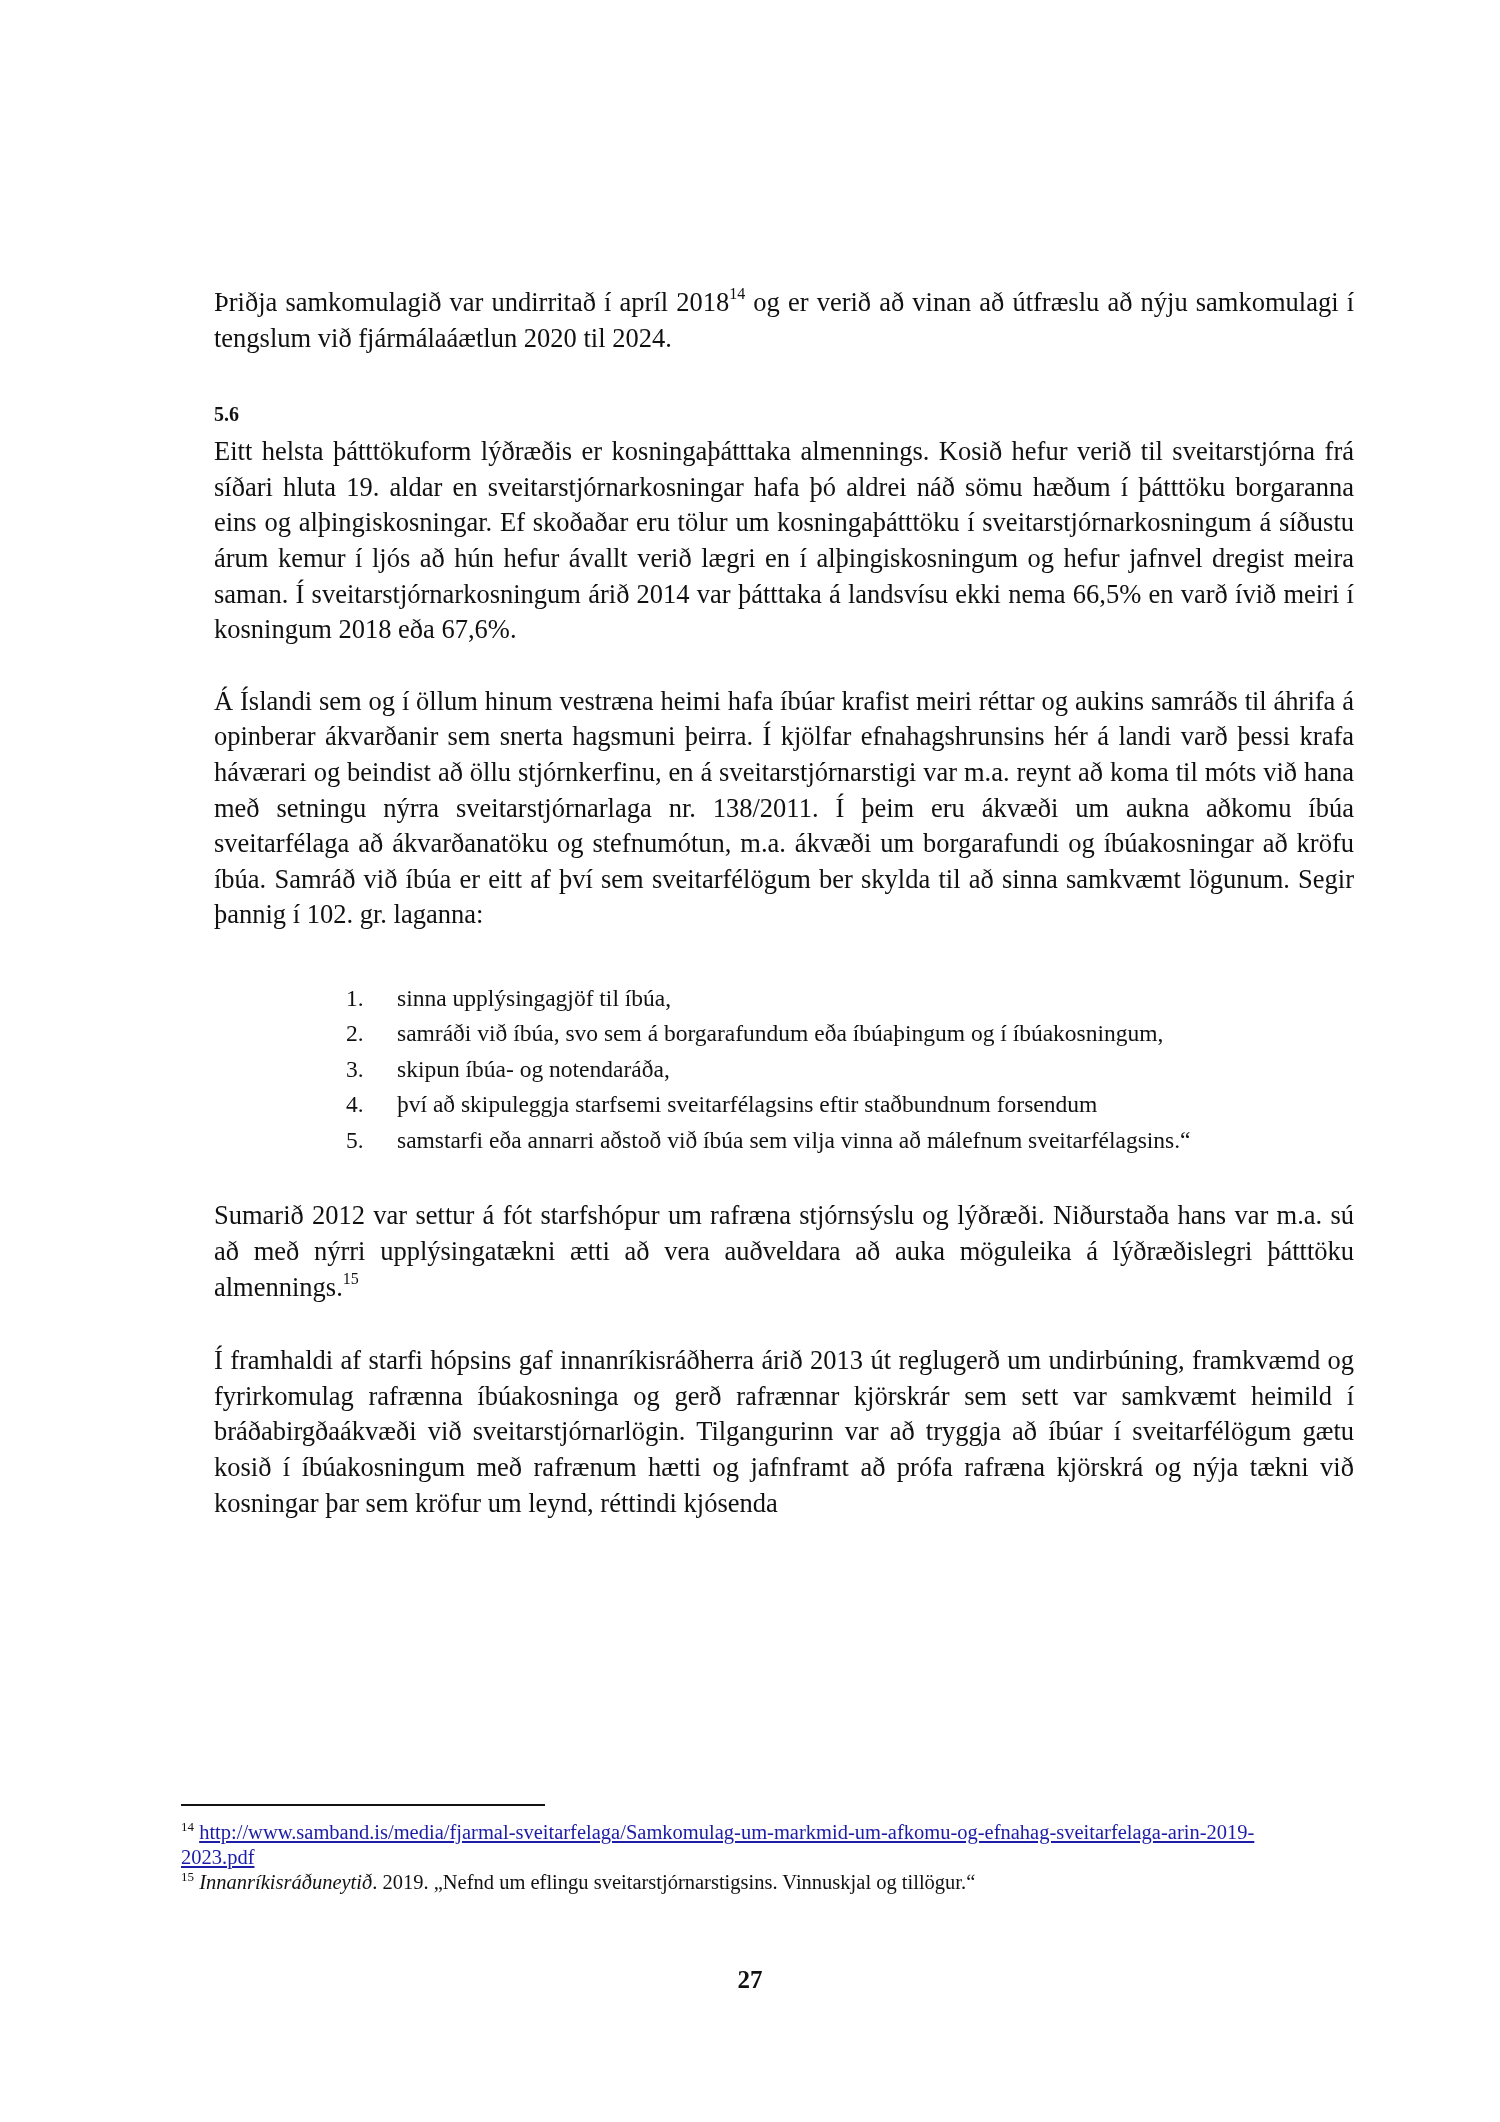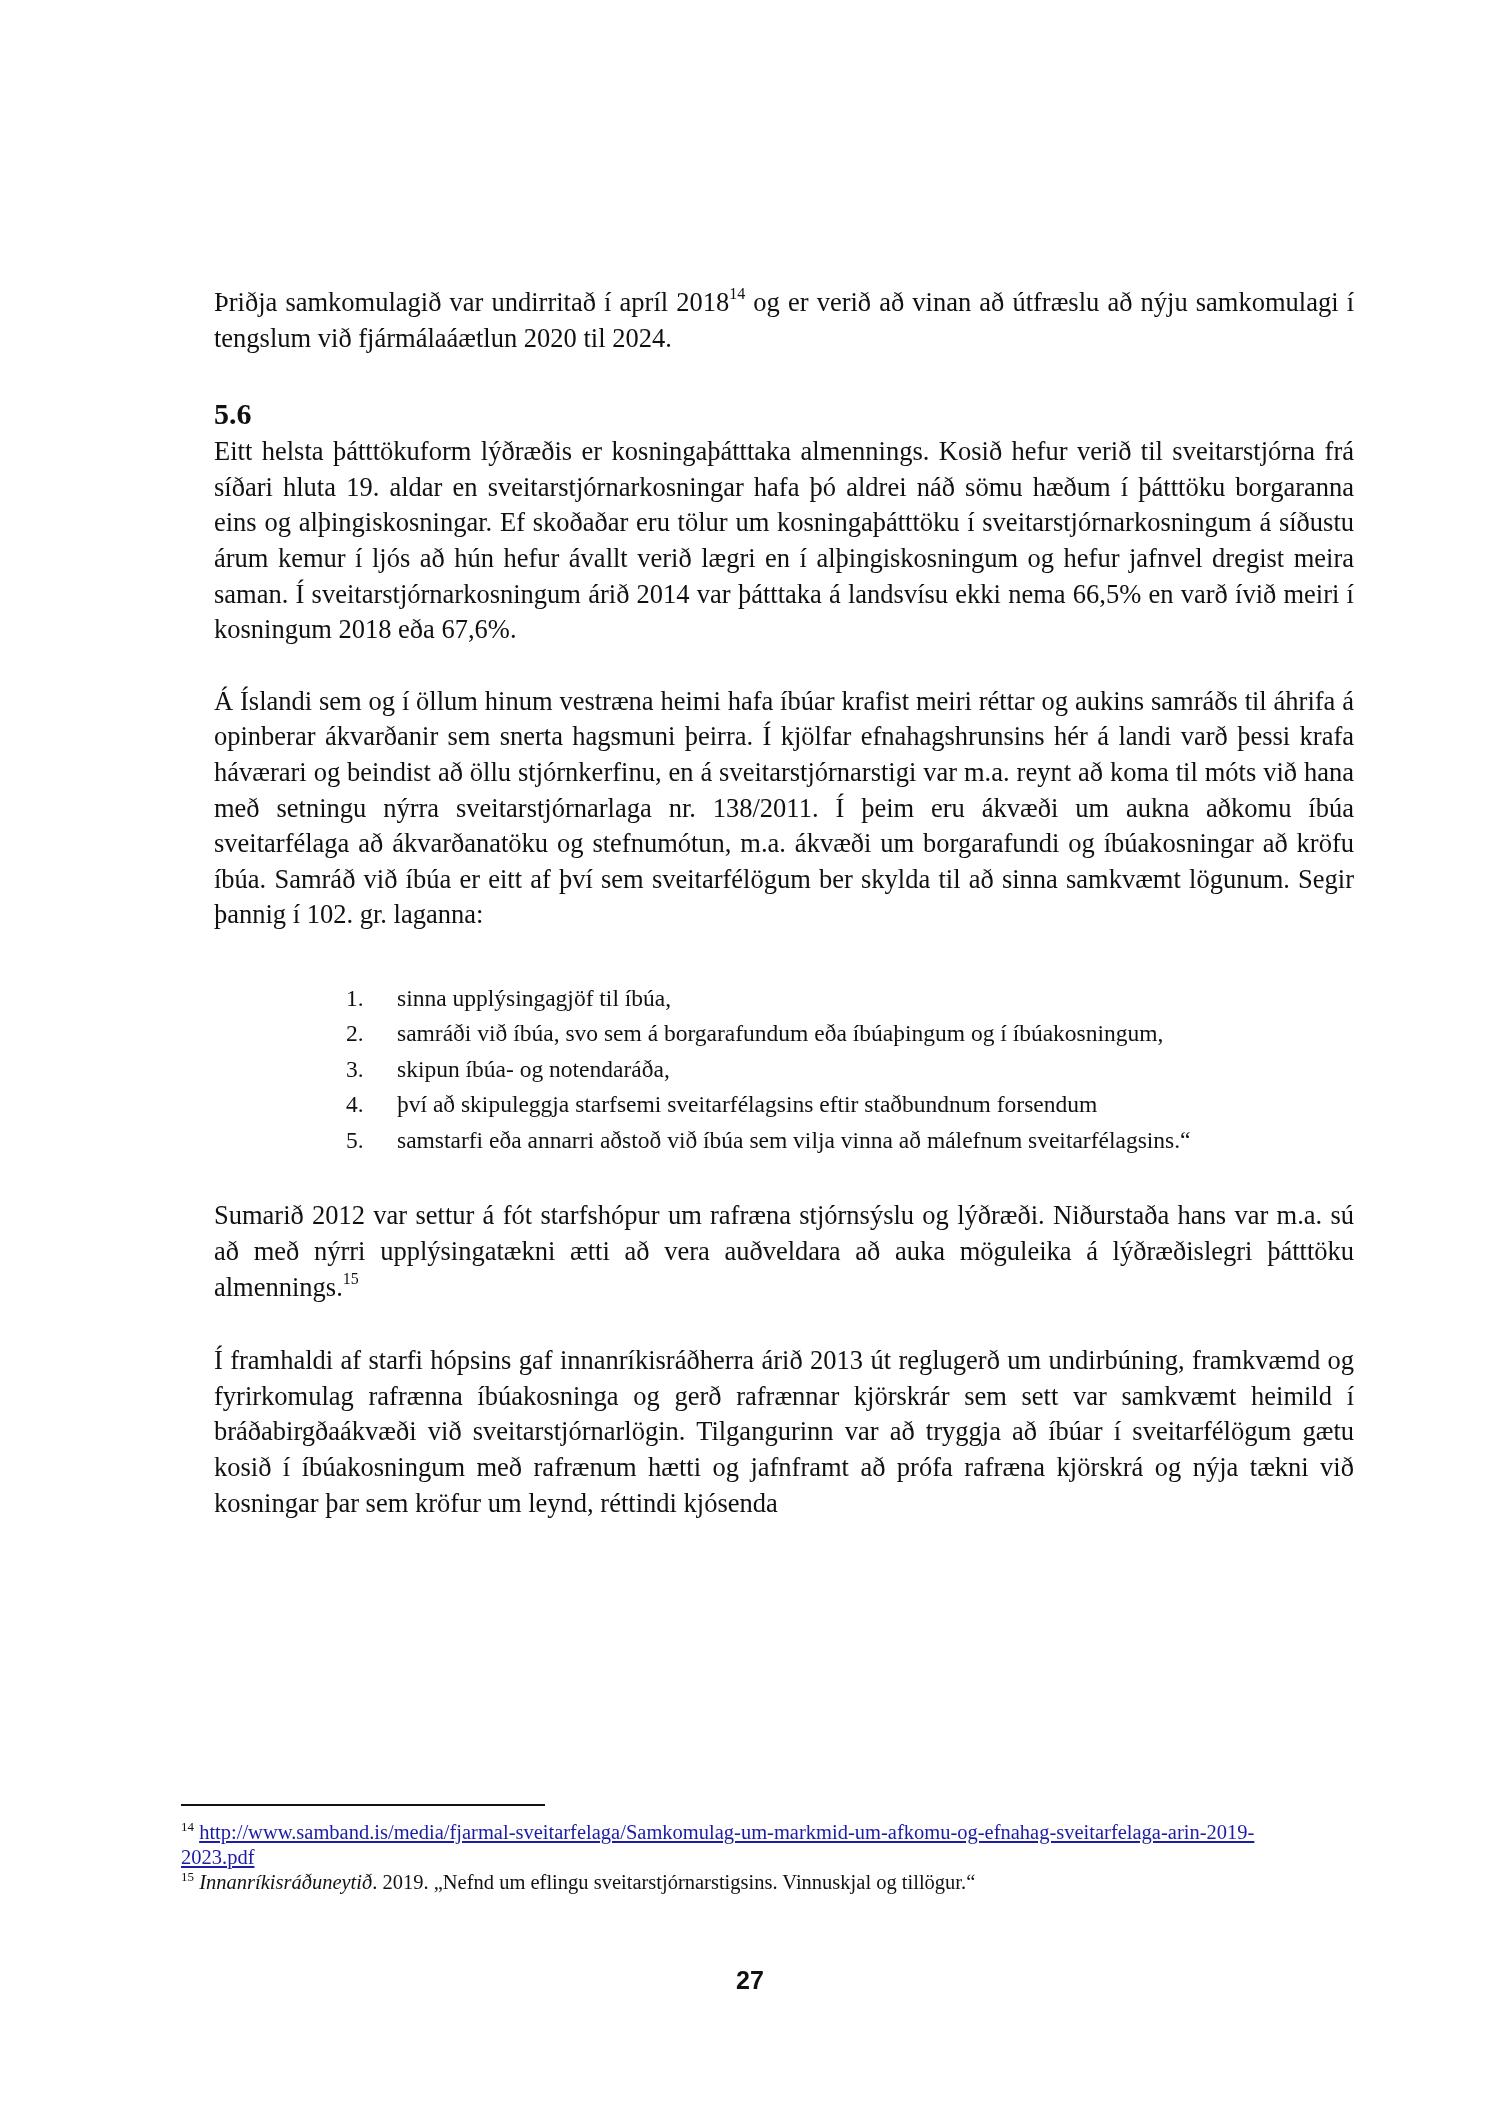--- a/index.html
+++ b/index.html
@@ -29,21 +29,21 @@
       text-align: justify;
     }
     .gap { height: 36px; }
     sup {
       font-size: 16px;
       line-height: 0;
       vertical-align: 12px;
     }
     h2.section {
       margin: 0;
-      font-size: 30px;
+      font-size: 20px;
       line-height: 40px;
       font-weight: bold;
       display: flex;
       align-items: flex-start;
     }
     h2.section .num {
       width: 78px;
       display: inline-block;
     }
     .quote {
@@ -104,21 +104,21 @@
     }
     .fn em {
       font-style: italic;
     }
     .page-number {
       position: absolute;
       left: 0;
       width: 1500px;
       top: 1966px;
       text-align: center;
-      font-family: Liberation Sans, sans-serif;
+      font-family: Liberation Serif, serif;
       font-weight: bold;
       font-size: 25px;
       color: #111;
     }
   </style>
 </head>
 <body>
 
 <div class="page">
 

